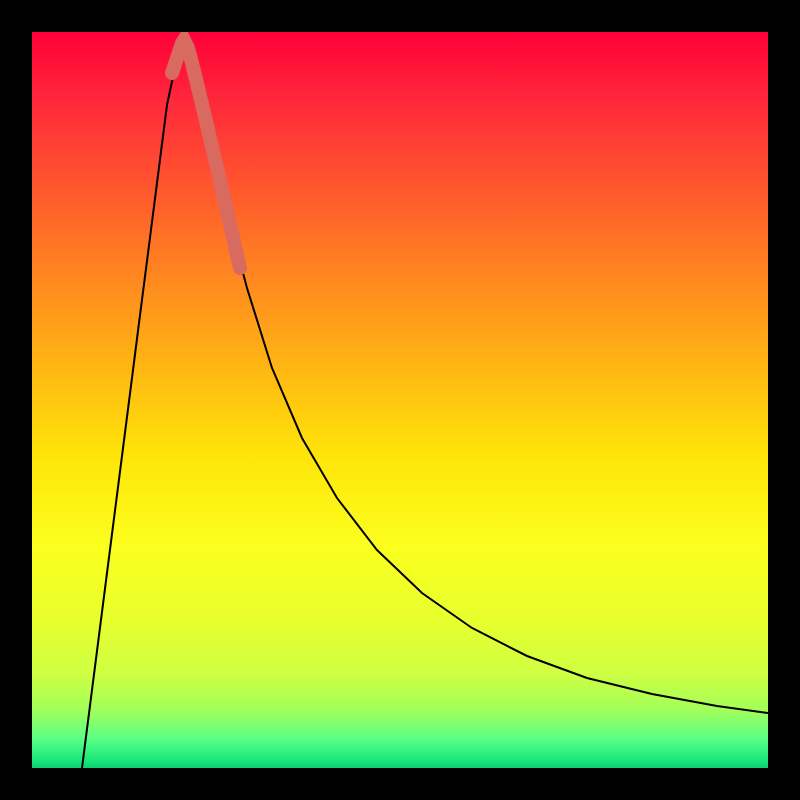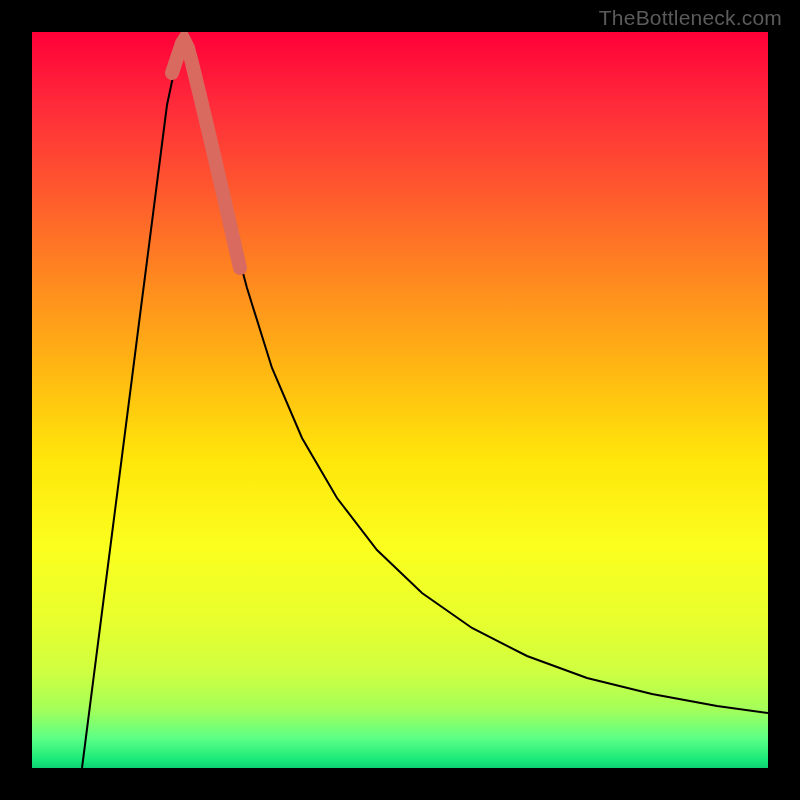--- a/index.html
+++ b/index.html
@@ -63,14 +63,13 @@
 <body>
 
 <div class="frame">
   <div class="plot">
     <div class="gradient"></div>
     <svg class="svg-layer" viewBox="0 0 736 736" preserveAspectRatio="none">
       <path id="curve-path" fill="none" stroke="#000000" stroke-width="2" d="M50 736 L60 658 L70 580 L80 502 L90 424 L100 346 L107 291 L115 229 L125 151 L135 73 L145 26 L150 11 L152 8 L156 16 L162 36 L170 71 L180 116 L195 181 L215 256 L240 336 L270 406 L305 466 L345 518 L390 561 L440 596 L495 624 L555 646 L620 662 L685 674 L736 681"></path>
       <path id="highlight-path" fill="none" stroke="#d96a60" stroke-width="14" stroke-linecap="round" d="M140 41 L150 11 L152 8 L156 16 L160 31 L168 64 L178 106 L192 166 L208 236"></path>
     </svg>
   </div>
-  <div class="watermark">TheBottleneck.com</div>
 </div>
 
 </body></html>

